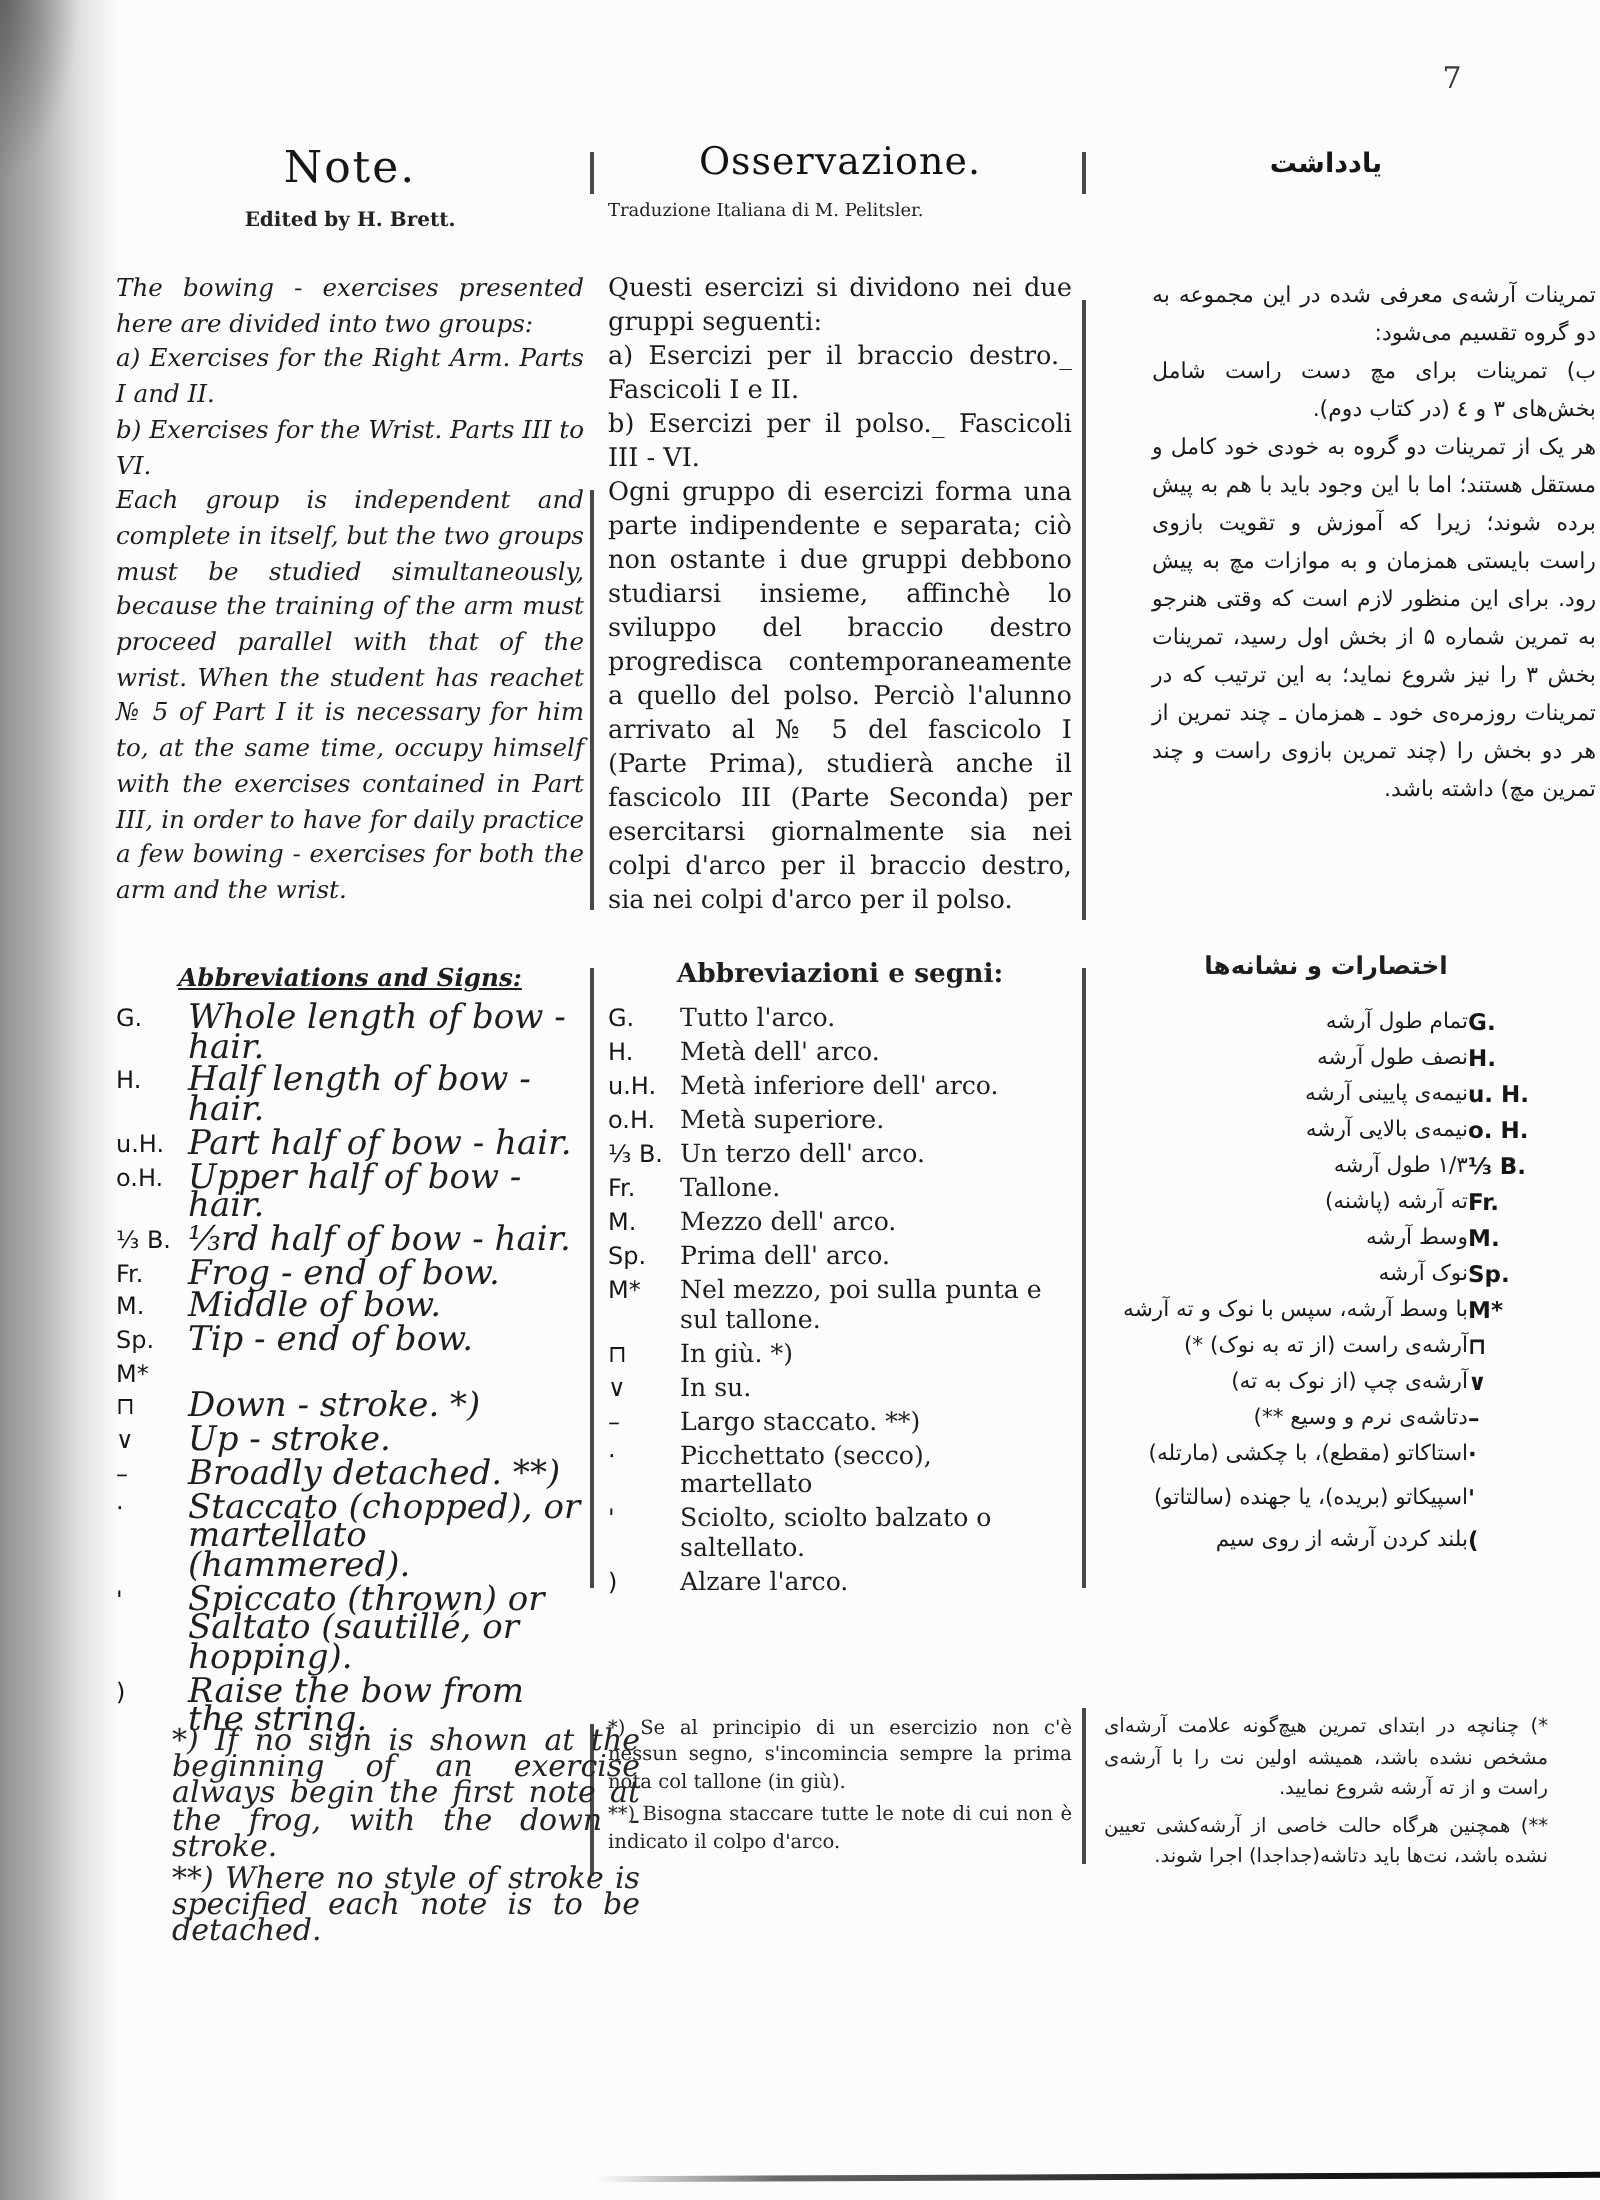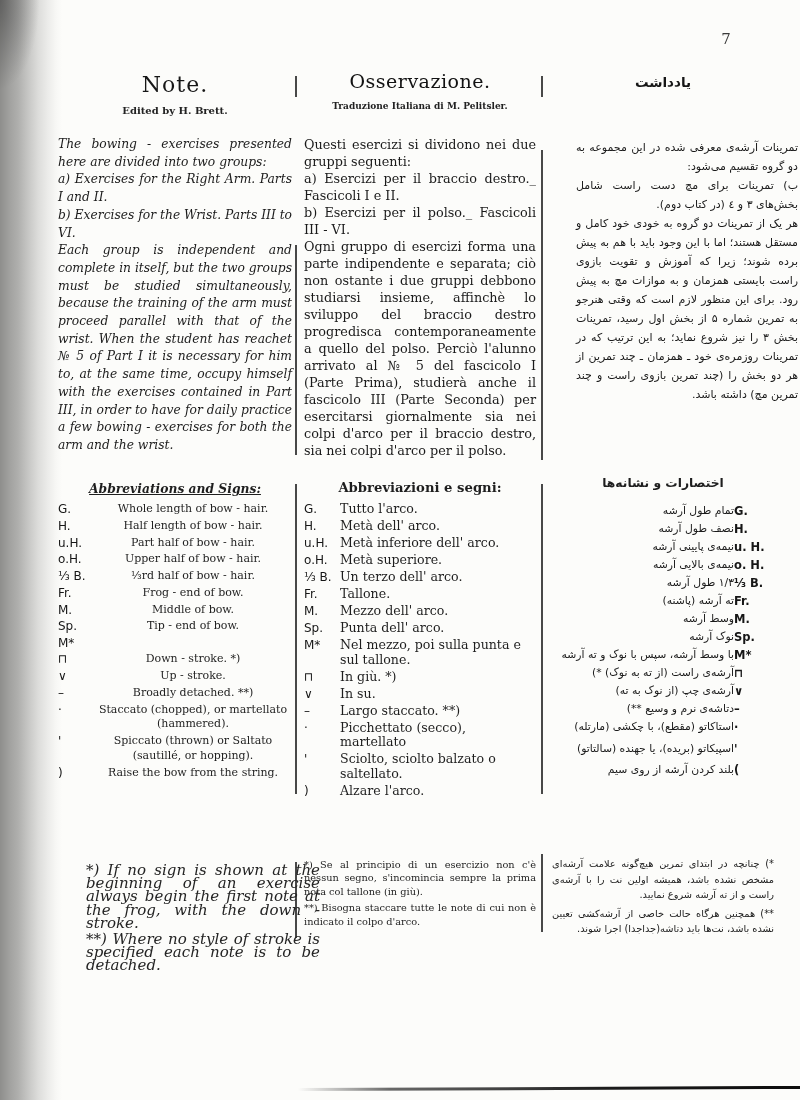--- a/index.html
+++ b/index.html
@@ -36,39 +36,39 @@
   .col-en{left:58px;width:234px;}
   .col-it{left:304px;width:232px;}
   .col-fa{left:552px;width:222px;}
 
   .blk{position:absolute;left:0;width:100%;}
 
   
   .en-title{top:72px;text-align:center;font-size:22px;letter-spacing:1px;color:#161616;}
   .en-editor{top:105px;text-align:center;font-size:10px;font-weight:bold;color:#222;}
   .it-title{top:70px;text-align:center;font-size:19px;letter-spacing:.5px;color:#121212;}
-  .it-editor{top:101px;text-align:center;font-size:9px;font-weight:bold;color:#222;}
+  .it-editor{top:101px;font-size:9px;font-weight:normal;color:#222;}
   .fa-title{top:74px;text-align:center;font-size:13.5px;font-weight:bold;font-family:"DejaVu Sans",sans-serif;color:#161616;}
 
   
   .en-body{top:136px;font-style:italic;font-size:12.3px;line-height:17.7px;text-align:justify;color:#1c1c1c;}
   .it-body{top:136px;font-size:12.8px;line-height:17px;text-align:justify;color:#1a1a1a;}
   .fa-body{top:138px;direction:rtl;font-family:"DejaVu Sans",sans-serif;font-size:11px;line-height:19px;text-align:justify;color:#1a1a1a;margin-left:24px;}
   .para{margin:0;}
 
   
   .abbrev-head-en{top:481px;text-align:center;font-style:italic;font-weight:bold;font-size:12.3px;text-decoration:underline;}
   .abbrev-head-it{top:480px;text-align:center;font-weight:bold;font-size:13.2px;}
   .abbrev-head-fa{top:476px;text-align:center;font-weight:bold;font-size:12.3px;font-family:"DejaVu Sans",sans-serif;}
   .abbrev-en{top:502px;}
   .abbrev-it{top:502px;}
   .abbrev-fa{top:504px;}
   .row{display:flex;margin-bottom:2.2px;}
   .sign{flex:none;width:36px;font-size:12px;font-style:normal;font-family:"DejaVu Sans","DejaVu Serif",sans-serif;color:#161616;}
-  .row-en .txt{flex:1;font-size:11px;line-height:14.6px;text-align:center;}
+  .row-en .txt{flex:1;font-style:italic;font-size:17px;line-height:14.6px;}
   .row-it .txt{flex:1;font-size:12.6px;line-height:14.8px;}
   .fa-row{display:flex;flex-direction:row-reverse;margin-bottom:3.2px;}
   .fa-sign{flex:none;width:40px;direction:ltr;text-align:left;font-size:11.5px;font-family:"DejaVu Sans","DejaVu Serif",sans-serif;font-weight:bold;color:#161616;}
   .fa-row .txt{flex:1;direction:rtl;text-align:right;padding-left:4px;font-family:"DejaVu Sans",sans-serif;font-size:10.8px;line-height:14.8px;color:#1a1a1a;}
   .gap-sm{margin-top:7px;}
 
   
   .foot-en{top:864px;font-style:italic;font-size:15px;line-height:13.2px;text-align:justify;color:#242424;margin-left:28px;}
   .foot-it{top:858px;font-size:9.8px;line-height:13.4px;text-align:justify;color:#242424;}
   .foot-fa{top:856px;direction:rtl;font-family:"DejaVu Sans",sans-serif;font-size:9.8px;line-height:15.5px;text-align:justify;color:#202020;}
@@ -228,21 +228,21 @@
           <span class="txt">Tallone.</span>
         </div>
 
         <div class="row row-it">
           <span class="sign">M.</span>
           <span class="txt">Mezzo dell' arco.</span>
         </div>
 
         <div class="row row-it">
           <span class="sign">Sp.</span>
-          <span class="txt">Punta dell' arco.</span>
+          <span class="txt">Prima dell' arco.</span>
         </div>
 
         <div class="row row-it">
           <span class="sign">M*</span>
           <span class="txt">Nel mezzo, poi sulla punta e sul tallone.</span>
         </div>
 
         <div class="row row-it">
           <span class="sign">⊓</span>
           <span class="txt">In giù. *)</span>

